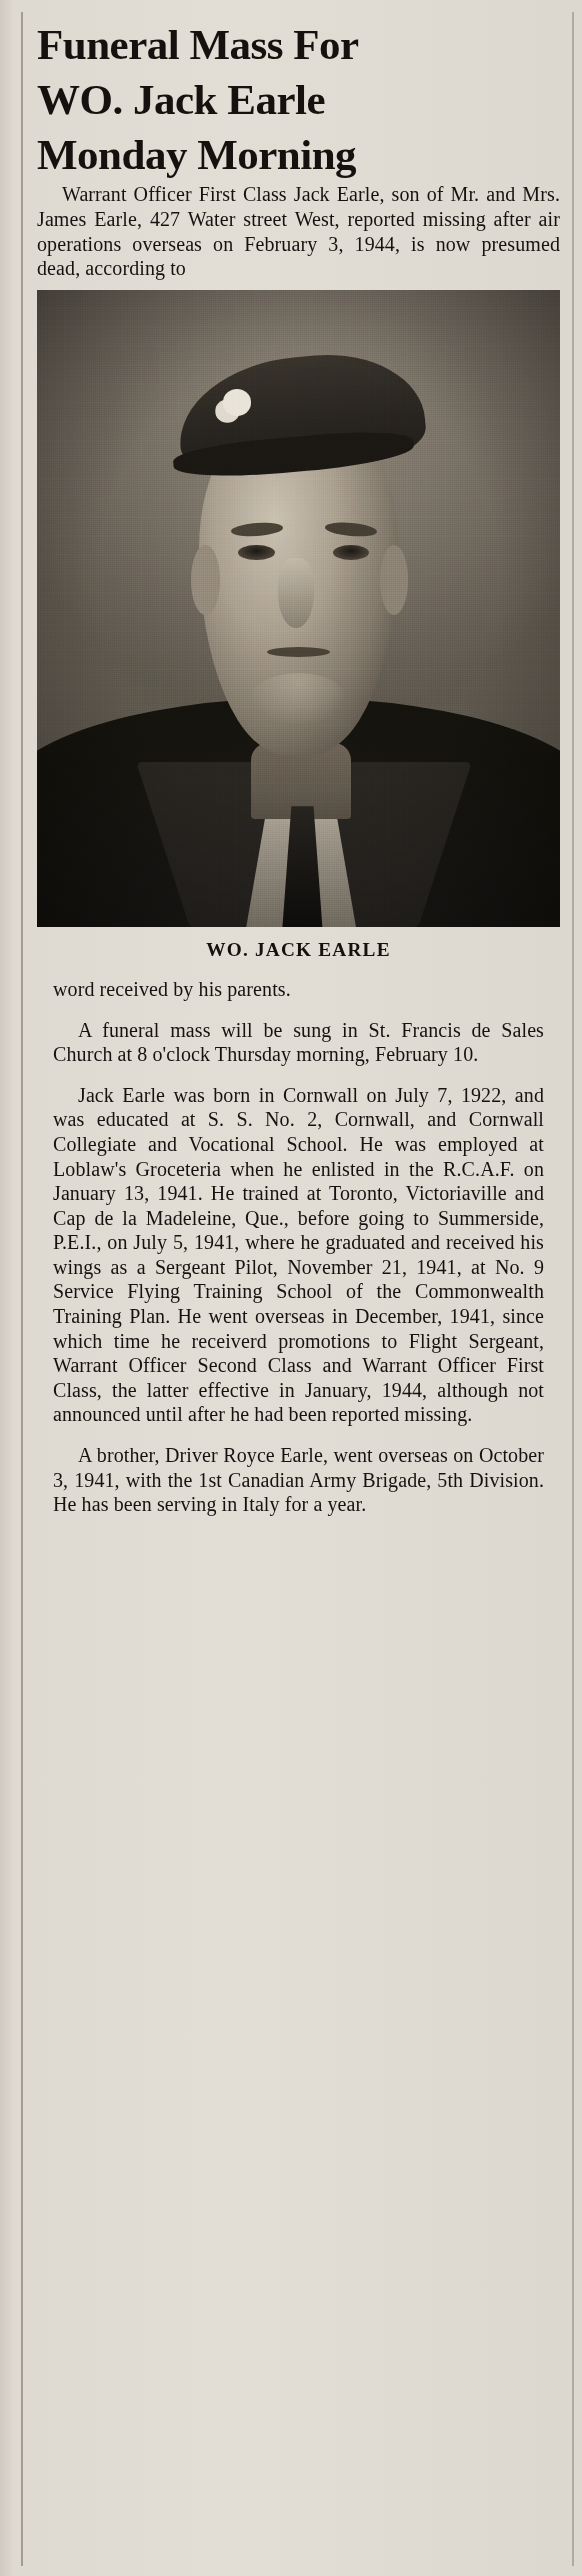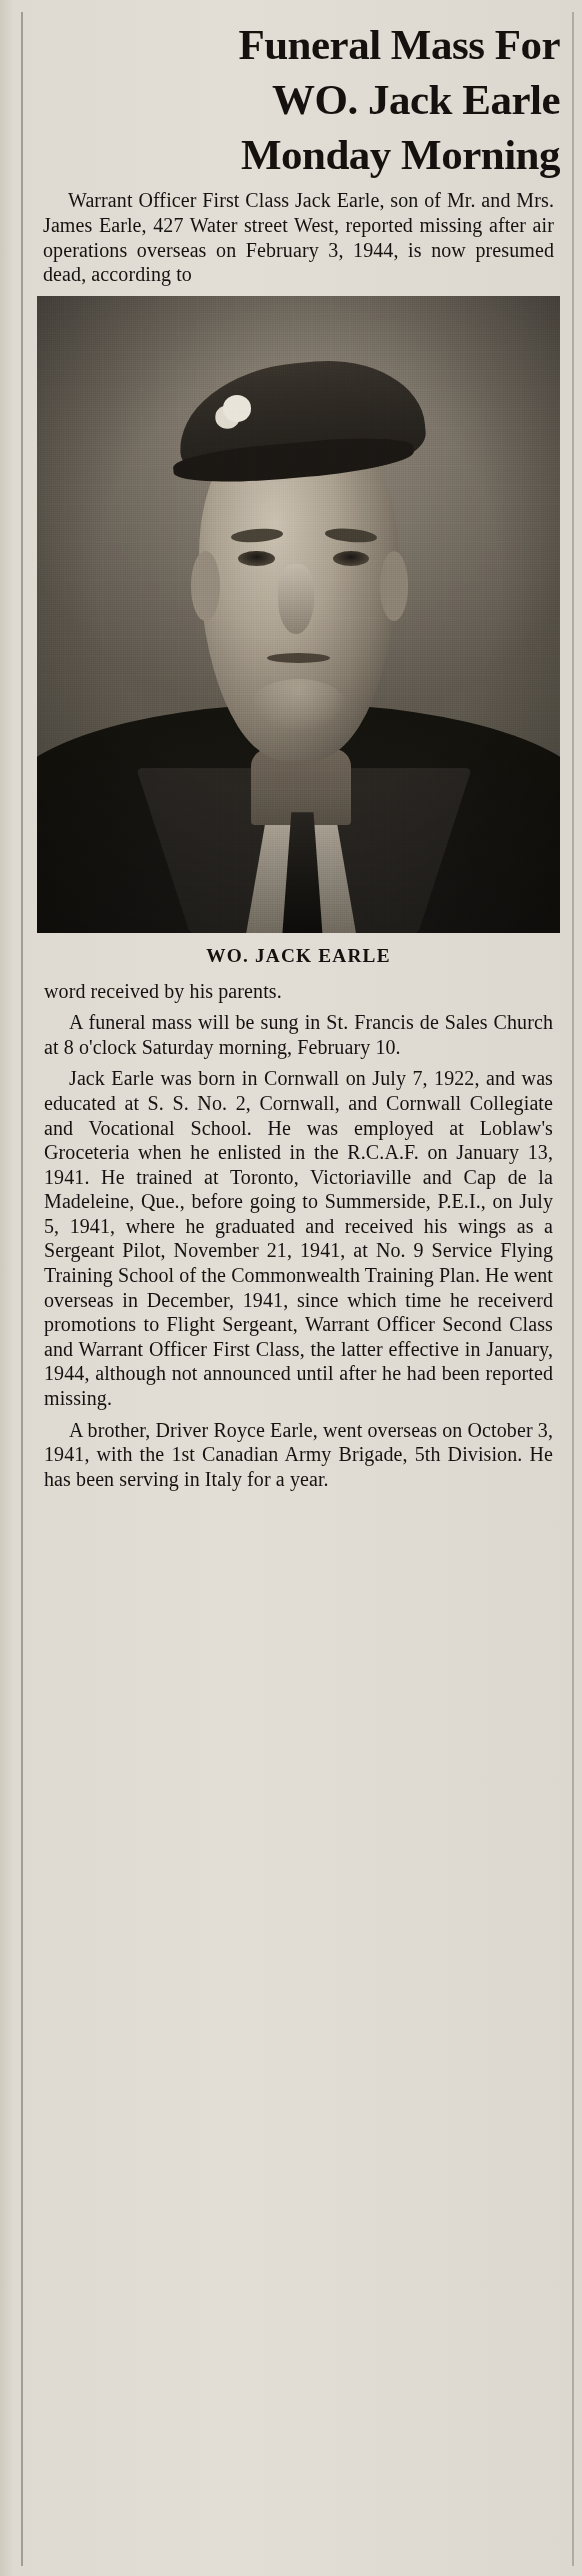--- a/index.html
+++ b/index.html
@@ -51,36 +51,35 @@
     top: 17.4px;
   }
   .headline {
     font-family: "Liberation Serif", serif;
     font-weight: bold;
     color: #14110e;
     font-size: 43px;
     line-height: 55px;
     letter-spacing: -0.5px;
     margin: 0 0 0 0;
-    text-align: right;
   }
   .headline div {
     white-space: nowrap;
   }
   .body-col {
     font-family: "Liberation Serif", serif;
     font-size: 20px;
     line-height: 24.6px;
     color: #151311;
     text-align: justify;
     text-justify: inter-word;
     letter-spacing: 0.1px;
   }
   .body-col p {
-    margin: 6px;
+    margin: 0;
     text-indent: 25px;
   }
   .body-col p.noindent {
     text-indent: 0;
   }
   .photo-wrap {
     margin: 9.6px 0 1.9px 0;
   }
   .photo {
     width: 100%;
@@ -294,21 +293,21 @@
   }
   .caption {
     text-align: center;
     font-family: "Liberation Serif", serif;
     font-weight: bold;
     font-size: 19.3px;
     letter-spacing: 1.2px;
     color: #14110e;
     margin: 11.6px 0 11.6px 0;
   }
-  .after-photo p { margin: 7px; }
+  .after-photo p { margin: 16px; }
   .spacer-bottom { height: 17.4px; }
 </style>
 </head>
 <body>
 
 <div class="clipping">
   <div class="paper"></div>
   <div class="rule-left"></div>
   <div class="rule-right"></div>
 
@@ -347,21 +346,21 @@
         <div class="mouth"></div>
         <div class="chin"></div>
         <div class="vign"></div>
         <div class="grain"></div>
       </div>
       <div class="caption">WO. JACK EARLE</div>
     </div>
 
     <div class="body-col after-photo">
       <p class="noindent">word received by his parents.</p>
-      <p>A funeral mass will be sung in St. Francis de Sales Church at 8 o'clock Saturday morning, February 10.</p>
+      <p>A funeral mass will be sung in St. Francis de Sales Church at 8 o'clock Thursday morning, February 10.</p>
       <p>Jack Earle was born in Cornwall on July 7, 1922, and was educated at S. S. No. 2, Cornwall, and Cornwall Collegiate and Vocational School. He was employed at Loblaw's Groceteria when he enlisted in the R.C.A.F. on January 13, 1941. He trained at Toronto, Victoriaville and Cap de la Madeleine, Que., before going to Summerside, P.E.I., on July 5, 1941, where he graduated and received his wings as a Sergeant Pilot, November 21, 1941, at No. 9 Service Flying Training School of the Commonwealth Training Plan. He went overseas in December, 1941, since which time he receiverd promotions to Flight Sergeant, Warrant Officer Second Class and Warrant Officer First Class, the latter effective in January, 1944, although not announced until after he had been reported missing.</p>
       <p>A brother, Driver Royce Earle, went overseas on October 3, 1941, with the 1st Canadian Army Brigade, 5th Division. He has been serving in Italy for a year.</p>
     </div>
 
     <div class="spacer-bottom"></div>
   </div>
 </div>
 
 
 </body></html>

